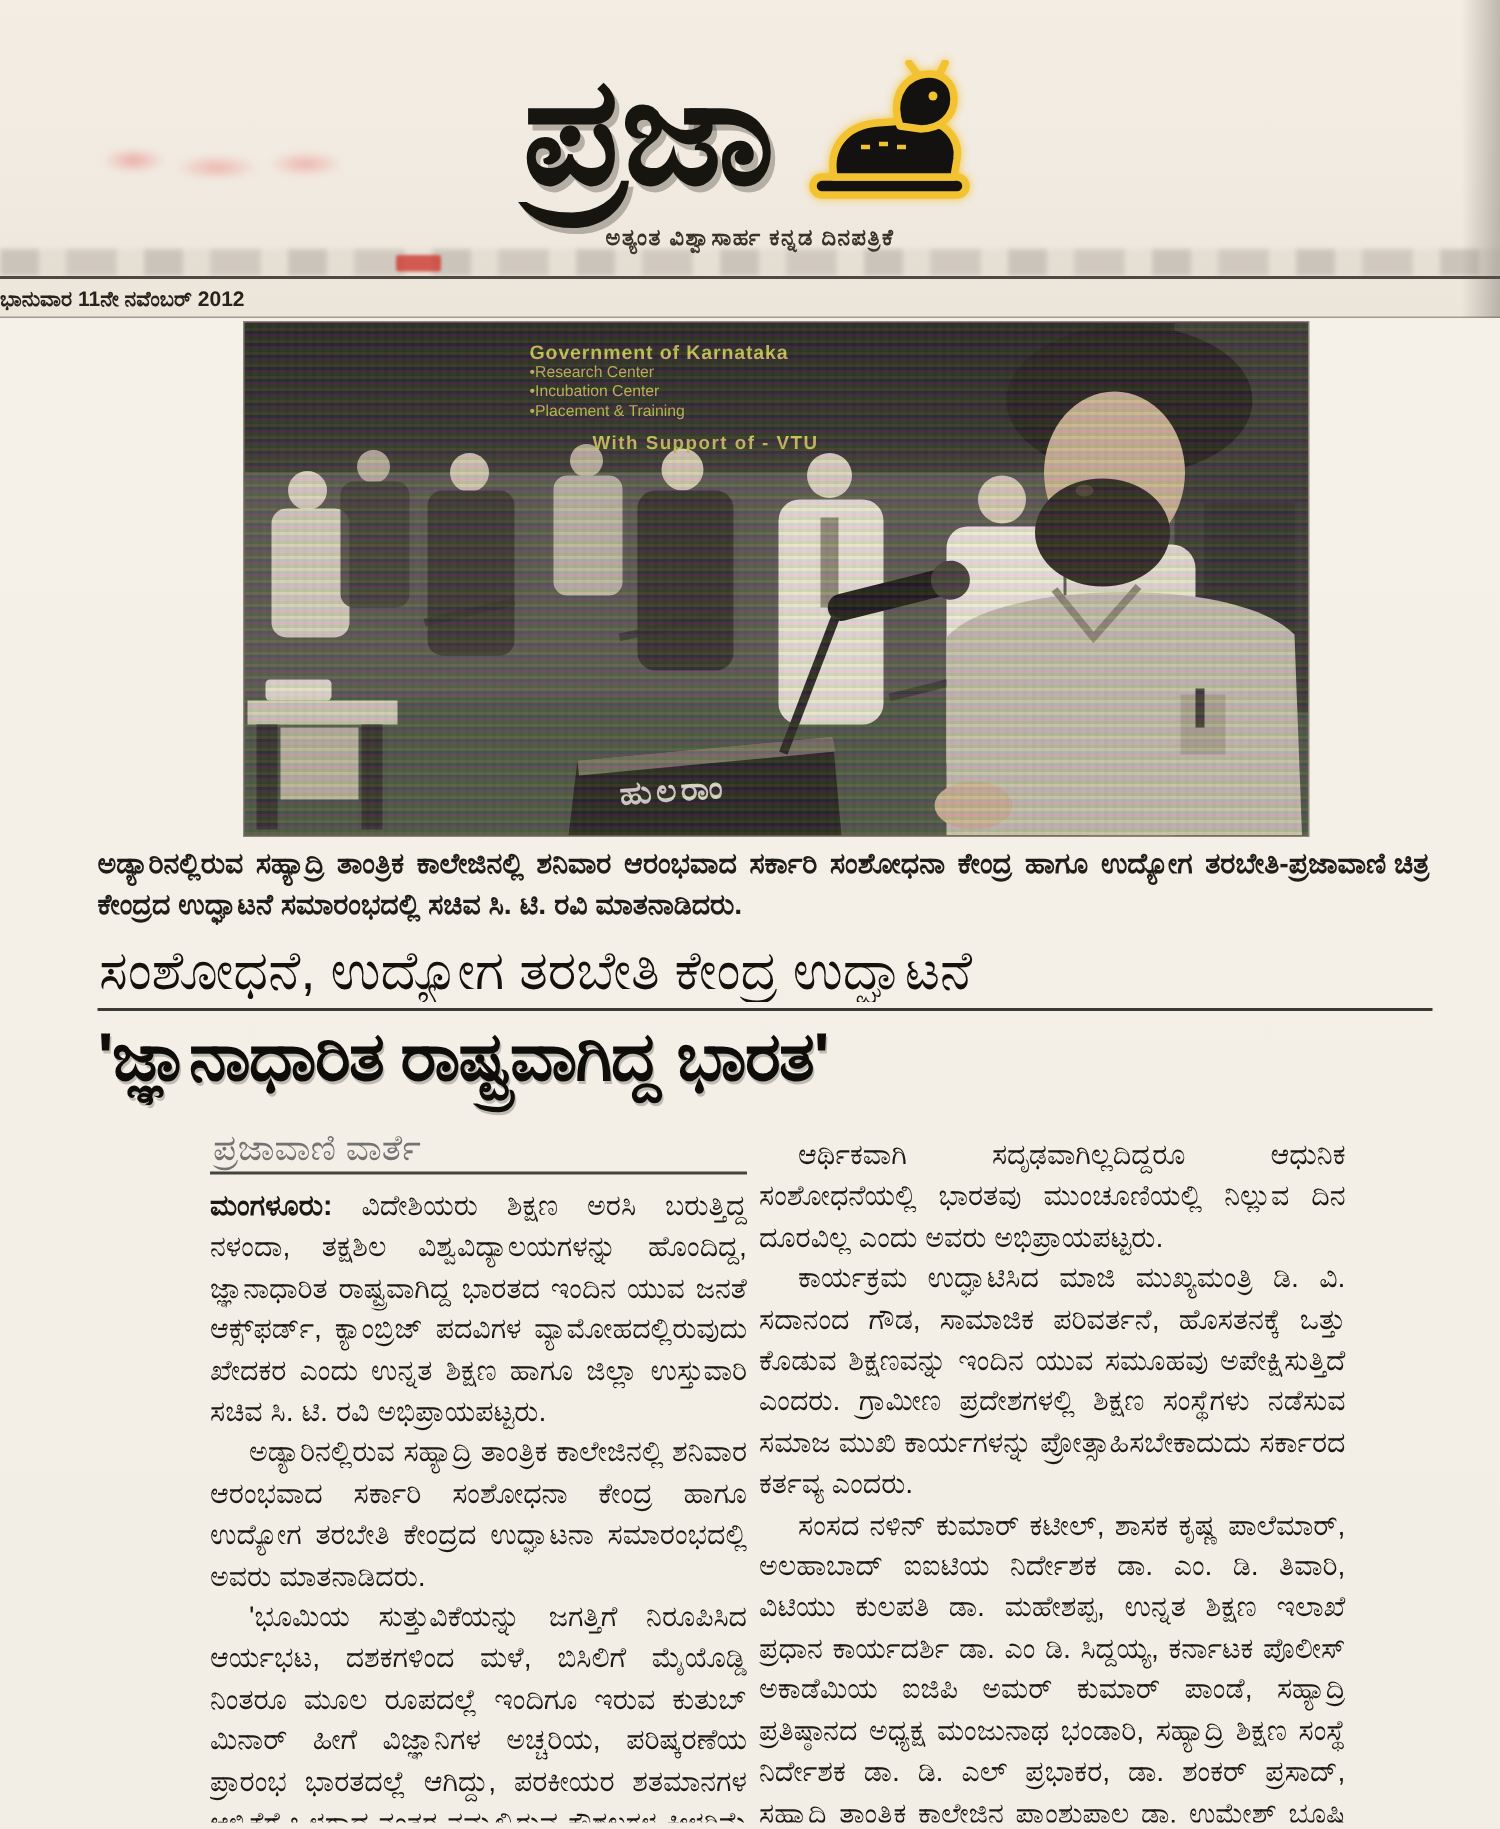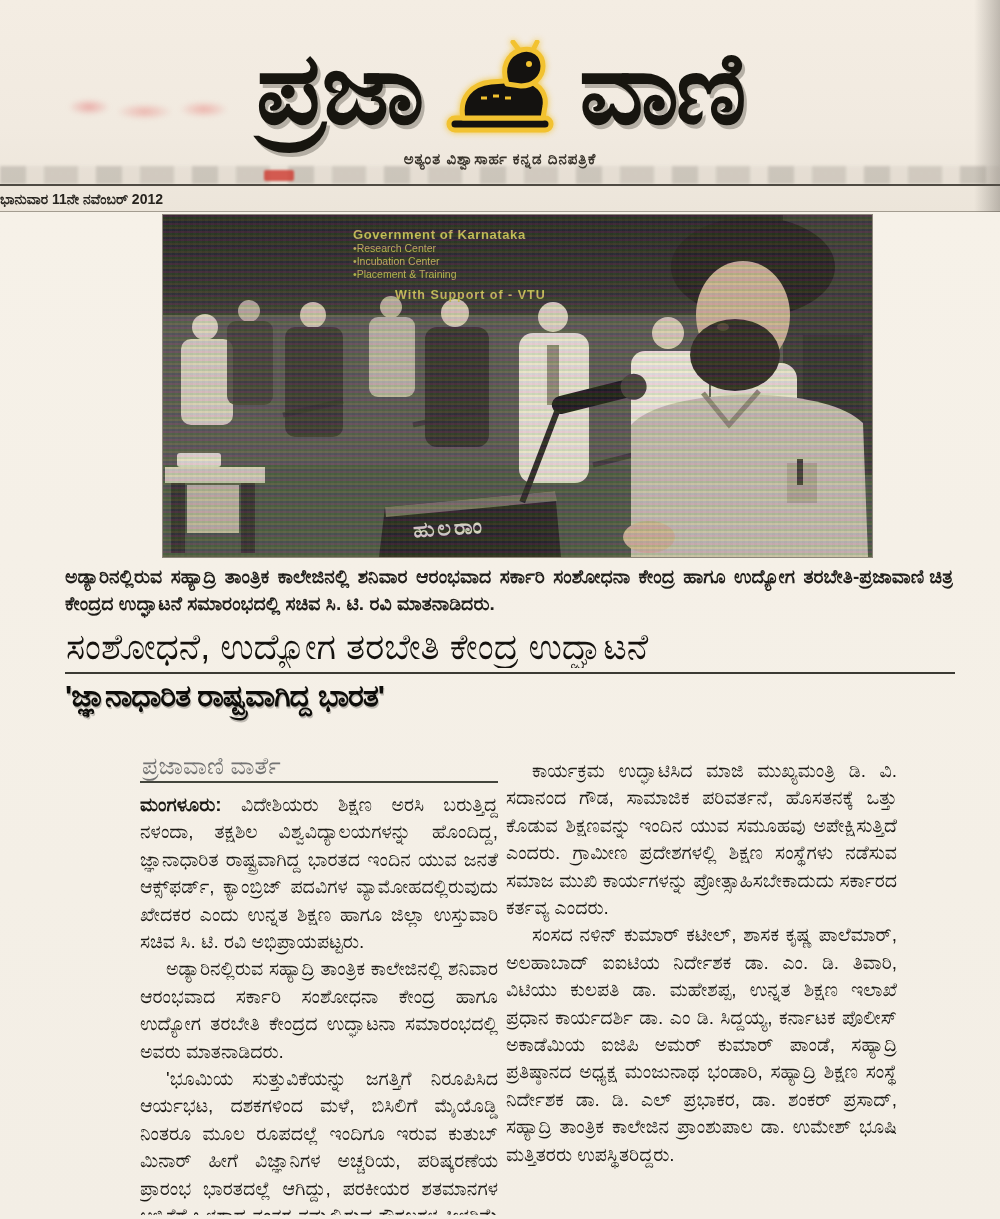--- a/index.html
+++ b/index.html
@@ -64,21 +64,21 @@
     letter-spacing:3px; opacity:.9; white-space:nowrap; }
   .caption { position:absolute; left:65px; top:563px; width:888px; height:58px;
     font-size:19px; line-height:27px; font-weight:bold; color:#201e1a; text-align:justify; overflow:hidden; }
   .caption .credit { float:right; }
 
   
   .kicker { position:absolute; left:66px; top:626px; width:890px;
     font-size:36px; color:#14120e; white-space:nowrap; overflow:hidden; }
   .rule-headline { position:absolute; left:65px; top:672px; width:890px; height:2px; background:#3c3a34; }
   .headline { position:absolute; left:65px; top:679px; width:890px; height:68px;
-    font-size:30px; font-weight:800; letter-spacing:-1px; color:#0e0d0a;
+    font-size:45px; font-weight:800; letter-spacing:-1px; color:#0e0d0a;
     text-shadow:1px 2px 0 rgba(30,28,22,.25); white-space:nowrap; overflow:hidden; }
   .byline { position:absolute; left:142px; top:752px; font-size:24px; font-weight:normal; color:#737373; }
   .rule-byline { position:absolute; left:140px; top:781px; width:358px; height:2px; background:#43453c; }
   .col { position:absolute; font-size:19px; line-height:27.4px; text-align:justify;
     color:#1b1914; overflow:hidden; }
   .col p { margin:0; text-indent:26px; }
   .col p.no-indent { text-indent:0; }
   .col-left  { left:140px; top:791px; width:358px; height:424px; }
   .col-right { left:506px; top:757px; width:391px; height:458px; }
   .dateline { font-weight:bold; }
@@ -98,21 +98,20 @@
           <path d="M22 78 C18 58 30 44 50 42 L78 40 C96 40 106 52 104 66 L102 78 Z"></path>
           <path d="M66 44 C60 28 66 14 80 10 C92 7 102 14 102 26 C102 38 92 46 80 46 Z"></path>
           <path d="M78 10 L72 2 M92 10 L96 2" fill="none" stroke-linecap="round"></path>
         </g>
         <g fill="#f2c230">
           <circle cx="88" cy="24" r="3"></circle>
           <path d="M40 58 l6 0 M52 56 l6 0 M64 58 l6 0" stroke="#f2c230" stroke-width="3"></path>
         </g>
       </svg>
     </span>
-    <span class="word">ವಾಣಿ</span>
   </div>
 
   <div class="tagline">ಅತ್ಯಂತ ವಿಶ್ವಾಸಾರ್ಹ ಕನ್ನಡ ದಿನಪತ್ರಿಕೆ</div>
   <div class="bleed-band"></div>
   <div class="red-mark"></div>
   <div class="rule-a"></div>
   <div class="date-line">ಭಾನುವಾರ 11ನೇ ನವೆಂಬರ್ 2012</div>
   <div class="rule-b"></div>
   <div class="top-strip-shadow"></div>
 </div>
@@ -222,15 +221,16 @@
 <div class="byline">ಪ್ರಜಾವಾಣಿ ವಾರ್ತೆ</div>
 <div class="rule-byline"></div>
 
 <div class="col col-left">
   <p class="no-indent"><span class="dateline">ಮಂಗಳೂರು:</span> <span>ವಿದೇಶಿಯರು ಶಿಕ್ಷಣ ಅರಸಿ ಬರುತ್ತಿದ್ದ ನಳಂದಾ, ತಕ್ಷಶಿಲ ವಿಶ್ವವಿದ್ಯಾಲಯಗಳನ್ನು ಹೊಂದಿದ್ದ, ಜ್ಞಾನಾಧಾರಿತ ರಾಷ್ಟ್ರವಾಗಿದ್ದ ಭಾರತದ ಇಂದಿನ ಯುವ ಜನತೆ ಆಕ್ಸ್‌ಫರ್ಡ್, ಕ್ಯಾಂಬ್ರಿಜ್ ಪದವಿಗಳ ವ್ಯಾಮೋಹದಲ್ಲಿರುವುದು ಖೇದಕರ ಎಂದು ಉನ್ನತ ಶಿಕ್ಷಣ ಹಾಗೂ ಜಿಲ್ಲಾ ಉಸ್ತುವಾರಿ ಸಚಿವ ಸಿ. ಟಿ. ರವಿ ಅಭಿಪ್ರಾಯಪಟ್ಟರು.</span></p>
   <p>ಅಡ್ಯಾರಿನಲ್ಲಿರುವ ಸಹ್ಯಾದ್ರಿ ತಾಂತ್ರಿಕ ಕಾಲೇಜಿನಲ್ಲಿ ಶನಿವಾರ ಆರಂಭವಾದ ಸರ್ಕಾರಿ ಸಂಶೋಧನಾ ಕೇಂದ್ರ ಹಾಗೂ ಉದ್ಯೋಗ ತರಬೇತಿ ಕೇಂದ್ರದ ಉದ್ಘಾಟನಾ ಸಮಾರಂಭದಲ್ಲಿ ಅವರು ಮಾತನಾಡಿದರು.</p>
   <p>'ಭೂಮಿಯ ಸುತ್ತುವಿಕೆಯನ್ನು ಜಗತ್ತಿಗೆ ನಿರೂಪಿಸಿದ ಆರ್ಯಭಟ, ದಶಕಗಳಿಂದ ಮಳೆ, ಬಿಸಿಲಿಗೆ ಮೈಯೊಡ್ಡಿ ನಿಂತರೂ ಮೂಲ ರೂಪದಲ್ಲೆ ಇಂದಿಗೂ ಇರುವ ಕುತುಬ್ ಮಿನಾರ್ ಹೀಗೆ ವಿಜ್ಞಾನಿಗಳ ಅಚ್ಚರಿಯ, ಪರಿಷ್ಕರಣೆಯ ಪ್ರಾರಂಭ ಭಾರತದಲ್ಲೆ ಆಗಿದ್ದು, ಪರಕೀಯರ ಶತಮಾನಗಳ ಆಳ್ವಿಕೆಗೆ ಒಳಗಾದ ನಂತರ ನಮ್ಮಲ್ಲಿರುವ ಕೌಶಲಗಳ ಕೀಳರಿಮೆ ಭಾವನೆ ಭಾರತೀಯರಲ್ಲಿ ಮನೆಮಾಡಿತು ಎಂದರು.</p>
 </div>
 
 <div class="col col-right">
+  <p>ಆರ್ಥಿಕವಾಗಿ ಸದೃಢವಾಗಿಲ್ಲದಿದ್ದರೂ ಆಧುನಿಕ ಸಂಶೋಧನೆಯಲ್ಲಿ ಭಾರತವು ಮುಂಚೂಣಿಯಲ್ಲಿ ನಿಲ್ಲುವ ದಿನ ದೂರವಿಲ್ಲ ಎಂದು ಅವರು ಅಭಿಪ್ರಾಯಪಟ್ಟರು.</p>
   <p>ಕಾರ್ಯಕ್ರಮ ಉದ್ಘಾಟಿಸಿದ ಮಾಜಿ ಮುಖ್ಯಮಂತ್ರಿ ಡಿ. ವಿ. ಸದಾನಂದ ಗೌಡ, ಸಾಮಾಜಿಕ ಪರಿವರ್ತನೆ, ಹೊಸತನಕ್ಕೆ ಒತ್ತು ಕೊಡುವ ಶಿಕ್ಷಣವನ್ನು ಇಂದಿನ ಯುವ ಸಮೂಹವು ಅಪೇಕ್ಷಿಸುತ್ತಿದೆ ಎಂದರು. ಗ್ರಾಮೀಣ ಪ್ರದೇಶಗಳಲ್ಲಿ ಶಿಕ್ಷಣ ಸಂಸ್ಥೆಗಳು ನಡೆಸುವ ಸಮಾಜ ಮುಖಿ ಕಾರ್ಯಗಳನ್ನು ಪ್ರೋತ್ಸಾಹಿಸಬೇಕಾದುದು ಸರ್ಕಾರದ ಕರ್ತವ್ಯ ಎಂದರು.</p>
   <p>ಸಂಸದ ನಳಿನ್ ಕುಮಾರ್ ಕಟೀಲ್, ಶಾಸಕ ಕೃಷ್ಣ ಪಾಲೆಮಾರ್, ಅಲಹಾಬಾದ್ ಐಐಟಿಯ ನಿರ್ದೇಶಕ ಡಾ. ಎಂ. ಡಿ. ತಿವಾರಿ, ವಿಟಿಯು ಕುಲಪತಿ ಡಾ. ಮಹೇಶಪ್ಪ, ಉನ್ನತ ಶಿಕ್ಷಣ ಇಲಾಖೆ ಪ್ರಧಾನ ಕಾರ್ಯದರ್ಶಿ ಡಾ. ಎಂ ಡಿ. ಸಿದ್ದಯ್ಯ, ಕರ್ನಾಟಕ ಪೊಲೀಸ್ ಅಕಾಡೆಮಿಯ ಐಜಿಪಿ ಅಮರ್ ಕುಮಾರ್ ಪಾಂಡೆ, ಸಹ್ಯಾದ್ರಿ ಪ್ರತಿಷ್ಠಾನದ ಅಧ್ಯಕ್ಷ ಮಂಜುನಾಥ ಭಂಡಾರಿ, ಸಹ್ಯಾದ್ರಿ ಶಿಕ್ಷಣ ಸಂಸ್ಥೆ ನಿರ್ದೇಶಕ ಡಾ. ಡಿ. ಎಲ್ ಪ್ರಭಾಕರ, ಡಾ. ಶಂಕರ್ ಪ್ರಸಾದ್, ಸಹ್ಯಾದ್ರಿ ತಾಂತ್ರಿಕ ಕಾಲೇಜಿನ ಪ್ರಾಂಶುಪಾಲ ಡಾ. ಉಮೇಶ್ ಭೂಷಿ ಮತ್ತಿತರರು ಉಪಸ್ಥಿತರಿದ್ದರು.</p>
 </div>
 
 </body></html>

